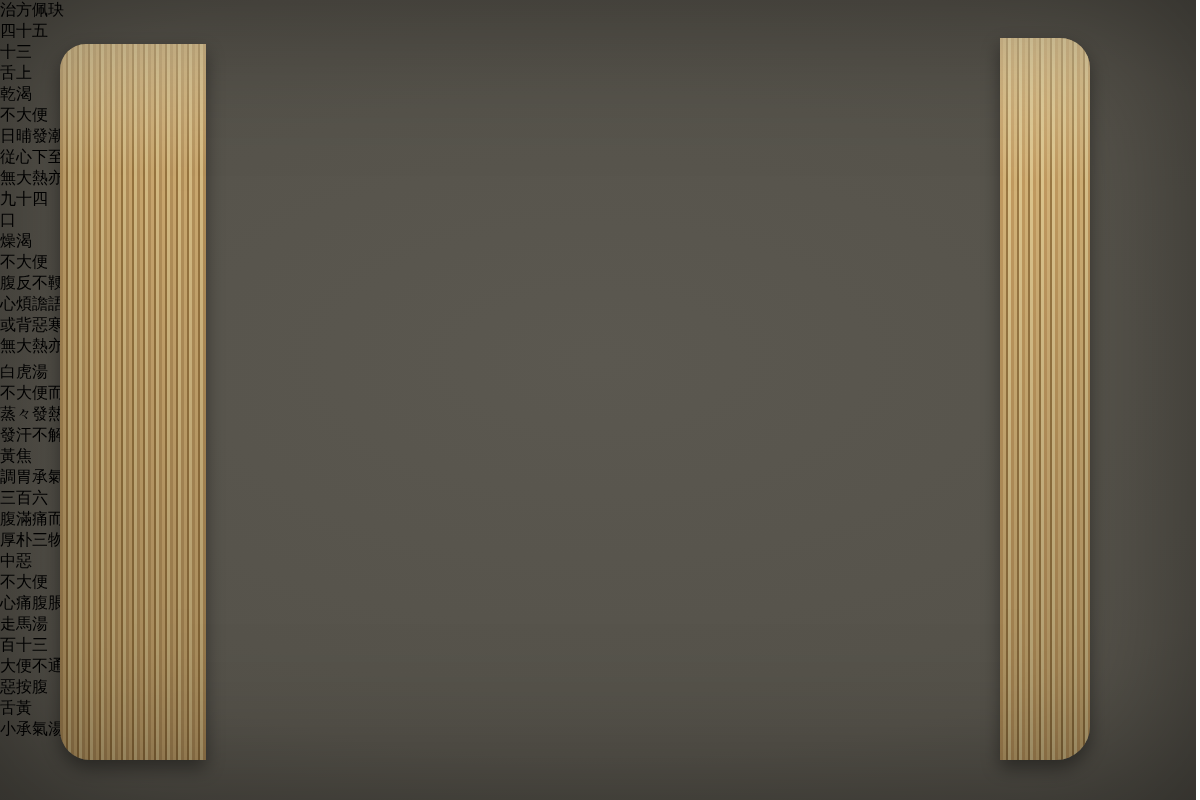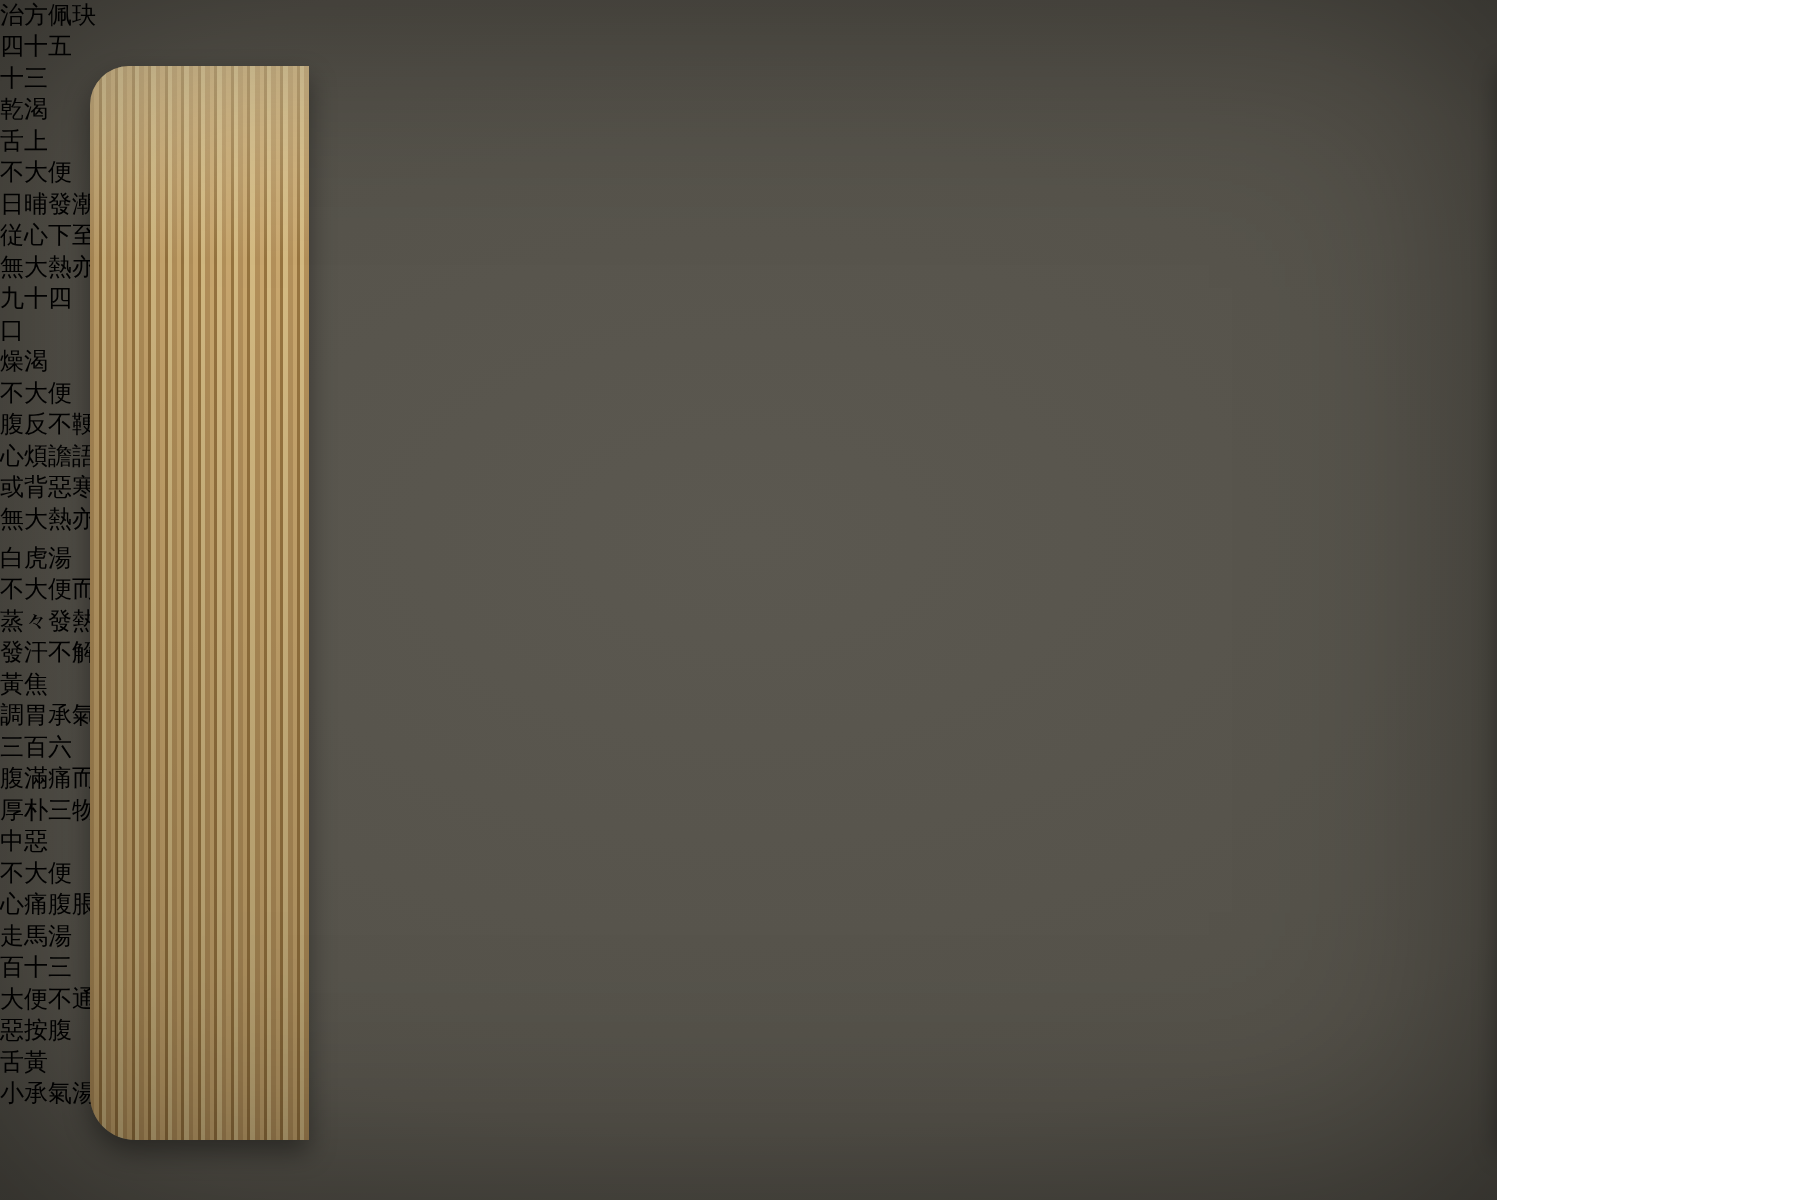--- a/index.html
+++ b/index.html
@@ -1,16 +1,16 @@
 <!DOCTYPE html>
 <html><head>
 <meta charset="utf-8">
 <style>
   html,body{margin:0;padding:0;}
-  .stage{position:relative;width:998px;height:800px;overflow:hidden;
+  .stage{position:relative;width:1196px;height:800px;overflow:hidden;
     background:radial-gradient(120% 90% at 50% 45%, #5b5850 0%, #55524a 55%, #403e38 100%);
     font-family:Liberation Sans, sans-serif;}
   .stage::after{content:"";position:absolute;inset:0;box-shadow:inset 0 0 160px rgba(0,0,0,.42);pointer-events:none;}
 
   
   .stack{position:absolute;box-shadow:0 8px 18px rgba(0,0,0,.4);}
   .stack-left{left:60px;top:44px;width:146px;height:716px;border-radius:26px 0 0 30px;
     background:repeating-linear-gradient(90deg,#b3905a 0 3px,#c9a76e 3px 6px,#97743f 6px 8px,#d4ba82 8px 11px);}
   .stack-left::after{content:"";position:absolute;inset:0;border-radius:26px 0 0 30px;
     background:linear-gradient(180deg,rgba(235,220,180,.5),rgba(0,0,0,0) 18%,rgba(0,0,0,.18) 92%);}
@@ -88,22 +88,22 @@
 
   <div class="page page-left">
     <div class="edge-strip left-strip">
       <div class="edge-title">治方佩玦</div>
       <div class="fishtail"></div>
       <div class="edge-num">四十五</div>
     </div>
     <div class="frame" id="left-frame">
         <div class="col">
           <div class="refbox">十三</div>
+          <div class="seg tiny">舌上</div>
           <div class="seg main">乾渴</div>
-          <div class="seg tiny">舌上</div>
           <div class="hr"></div>
           <div class="seg main">不大便</div>
           <div class="hr"></div>
           <div class="seg main">日晡發潮熱</div>
           <div class="seg sub">従心下至少腹鞕滿痛不可近</div>
           <div class="hr bottom"></div>
           <div class="seg main">無大熱亦</div>
         </div>
         <div class="col">
           <div class="refbox">九十四</div>

